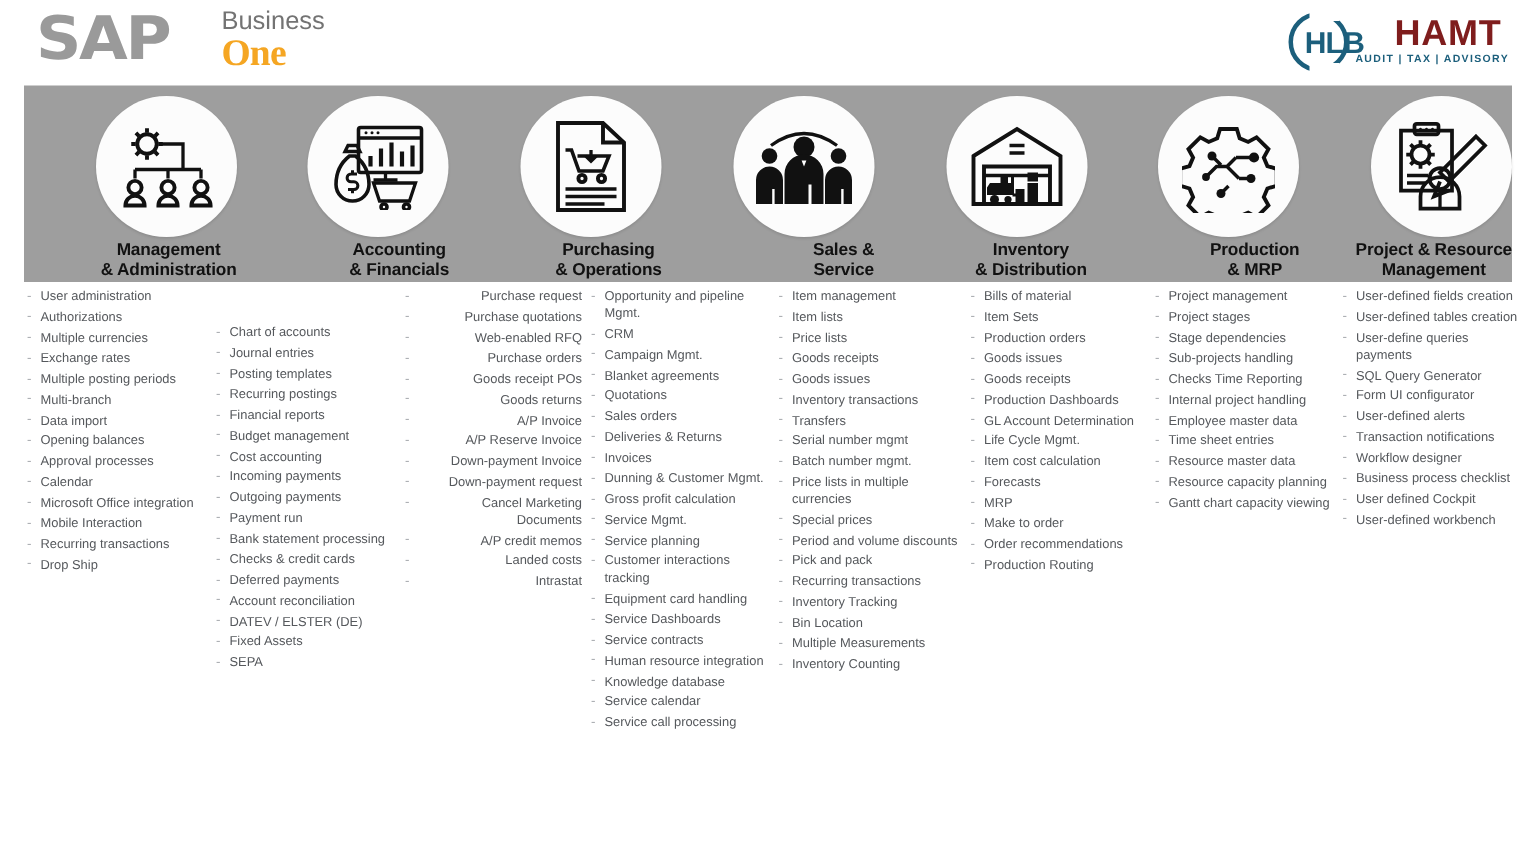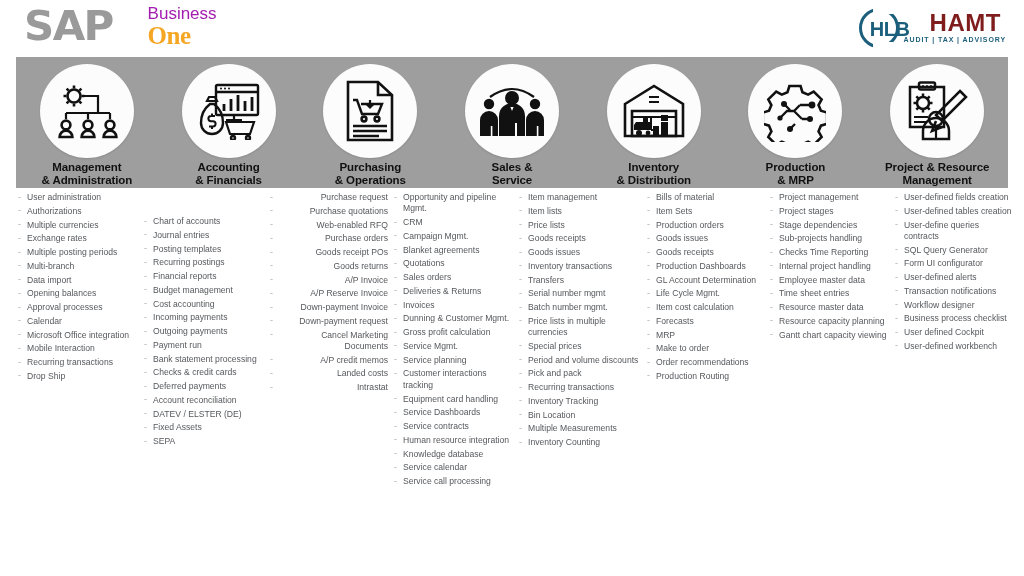--- a/index.html
+++ b/index.html
@@ -15,21 +15,21 @@
   #header { position:absolute; left:0; top:0; width:1024px; height:57px; }
 
   #sap-logo { position:absolute; left:24px; top:6px; display:flex; align-items:flex-start;gap:32px; }
   #sap-word {
     font-family:"DejaVu Sans", sans-serif;
     font-weight:bold; font-size:40px; line-height:40px;
     color:#9a9a9a; letter-spacing:-1.5px;
     transform:scaleX(1.05); transform-origin:left center;
   }
   #sap-sub { margin-left:7px; margin-top:-1px; }
-  #sap-business { font-size:17px; line-height:18px; color:#a21caf; font-weight:normal; }
+  #sap-business { font-size:17px; line-height:18px; color:#737373; font-weight:normal; }
   #sap-one { font-size:25px; line-height:25px; color:#f5a623; font-weight:bold; letter-spacing:-0.5px;font-family:Liberation Serif, serif; }
 
   #hlb-logo { position:absolute; right:18px; top:8px; display:flex; align-items:center; }
   #hlb-mark { position:relative; width:42px; height:40px; }
   #hlb-ring {
     position:absolute; left:0; top:0; width:40px; height:40px;
     border:3px solid #1c5f7c; border-radius:50%;
   }
   #hlb-ring-gap {
     position:absolute; left:14px; top:-3px; width:20px; height:9px; background:#fff;
@@ -44,21 +44,21 @@
   #hlb-text { margin-left:3px; }
   #hamt-word { font-weight:bold; font-size:24px; line-height:24px; color:#7f1d1d; letter-spacing:0.5px;margin-left:26px; }
   #hamt-tag { font-size:7px; line-height:10px; color:#1c5f7c; letter-spacing:0.9px; font-weight:bold; }
 
   
   #banner {
     position:absolute; left:16px; top:57px; width:992px; height:131px;
     background:#9e9e9e;
     display:flex;
   }
-  .bcol { flex:1 1 0; display:flex; flex-direction:column; align-items:center; padding-top:7px; }
+  .bcol { flex:1 1 0; display:flex; flex-direction:column; align-items:flex-end; padding-top:7px; }
   .badge {
     width:94px; height:94px; border-radius:50%; background:#fcfcfc;
     display:flex; align-items:center; justify-content:center;
     box-shadow:0 1px 2px rgba(0,0,0,.12);
     flex:0 0 auto;
   }
   .badge svg { display:block; }
   .bhead {
     margin-top:3px; text-align:center;
     font-weight:bold; font-size:11.5px; line-height:13px; color:#111; letter-spacing:-0.1px;
@@ -404,21 +404,21 @@
       <div class="li">Internal project handling</div>
       <div class="li">Employee master data</div>
       <div class="li">Time sheet entries</div>
       <div class="li">Resource master data</div>
       <div class="li">Resource capacity planning</div>
       <div class="li">Gantt chart capacity viewing</div>
     </div>
   <div class="lcol c7">
       <div class="li">User-defined fields creation</div>
       <div class="li">User-defined tables creation</div>
-      <div class="li">User-define queries contracts</div>
+      <div class="li">User-define queries payments</div>
       <div class="li">SQL Query Generator</div>
       <div class="li">Form UI configurator</div>
       <div class="li">User-defined alerts</div>
       <div class="li">Transaction notifications</div>
       <div class="li">Workflow designer</div>
       <div class="li">Business process checklist</div>
       <div class="li">User defined Cockpit</div>
       <div class="li">User-defined workbench</div>
     </div>
 </div>

